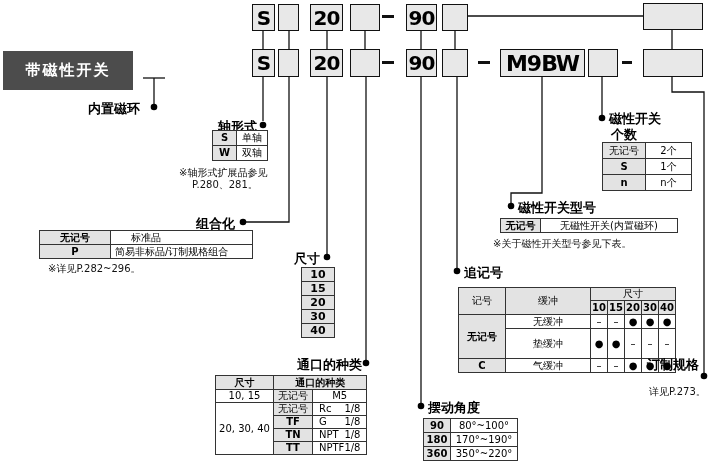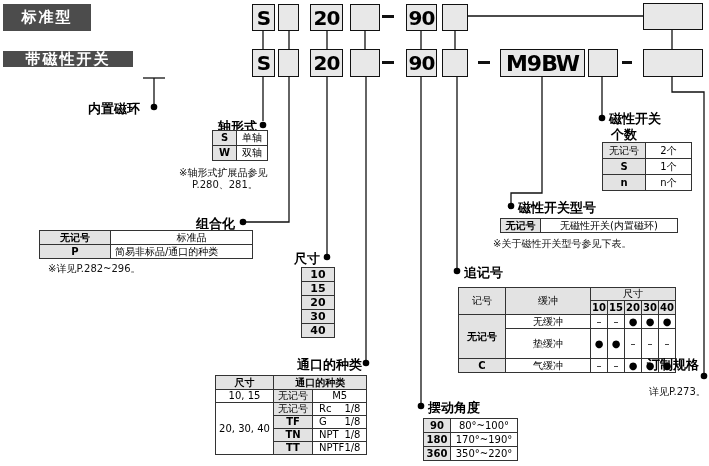--- a/index.html
+++ b/index.html
@@ -69,33 +69,30 @@
       <circle cx="327" cy="257" r="3.3"></circle>
       <circle cx="366" cy="363" r="3.3"></circle>
       <circle cx="421" cy="406" r="3.3"></circle>
       <circle cx="457" cy="271" r="3.3"></circle>
       <circle cx="511" cy="206" r="3.3"></circle>
       <circle cx="602" cy="118" r="3.3"></circle>
       <circle cx="704" cy="376" r="3.3"></circle>
     </g>
   </svg>
 
-  <div class="abs tag" style="left:3px;top:4px;width:88px;height:27px">
-      <span>标准型</span>
-    </div>
   <div class="abs pbox" style="left:252px;top:4px;width:23px;height:27px">S</div>
   <div class="abs pbox" style="left:278px;top:4px;width:21px;height:27px"></div>
   <div class="abs pbox" style="left:310px;top:4px;width:33px;height:27px">20</div>
   <div class="abs pbox" style="left:350px;top:4px;width:30px;height:27px"></div>
   <div class="abs hy" style="left:382px;top:15px;width:12px"></div>
   <div class="abs pbox" style="left:406px;top:4px;width:31px;height:27px">90</div>
   <div class="abs pbox" style="left:442px;top:4px;width:26px;height:27px"></div>
   <div class="abs pbox" style="left:643px;top:3px;width:60px;height:27px"></div>
 
-  <div class="abs tag" style="left:3px;top:51px;width:130px;height:16px">
+  <div class="abs tag" style="left:3px;top:51px;width:130px;height:39px">
       <span>带磁性开关</span>
     </div>
   <div class="abs pbox" style="left:252px;top:49px;width:23px;height:28px">S</div>
   <div class="abs pbox" style="left:278px;top:49px;width:21px;height:28px"></div>
   <div class="abs pbox" style="left:310px;top:49px;width:33px;height:28px">20</div>
   <div class="abs pbox" style="left:350px;top:49px;width:30px;height:28px"></div>
   <div class="abs hy" style="left:382px;top:61px;width:12px"></div>
   <div class="abs pbox" style="left:406px;top:49px;width:31px;height:28px">90</div>
   <div class="abs pbox" style="left:442px;top:49px;width:26px;height:28px"></div>
   <div class="abs hy" style="left:478px;top:61px;width:12px"></div>
@@ -128,25 +125,25 @@
 
   <div class="abs annl" style="left:196px;top:215px">组合化</div>
   <table class="t" style="left:39px;top:230px">
     <colgroup>
         <col style="width:71px">
         <col style="width:142px">
       </colgroup>
     <tbody>
         <tr style="height:14px">
           <td class="sh b">无记号</td>
-          <td style="text-align:center;padding-left:20px">标准品</td>
+          <td style="text-align:left;padding-left:20px">标准品</td>
         </tr>
     <tr style="height:14px">
           <td class="sh b">P</td>
-          <td style="text-align:left;padding-left:4px">简易非标品/通口的种类</td>
+          <td style="text-align:left;padding-left:4px">简易非标品/订制规格组合</td>
         </tr>
   </tbody>
     </table>
   <div class="abs note" style="left:48px;top:262px">※详见P.282~296。</div>
 
   <div class="abs annl" style="left:294px;top:250px">尺寸</div>
   <table class="t" style="left:301px;top:267px">
     <colgroup>
         <col style="width:33px">
       </colgroup>

